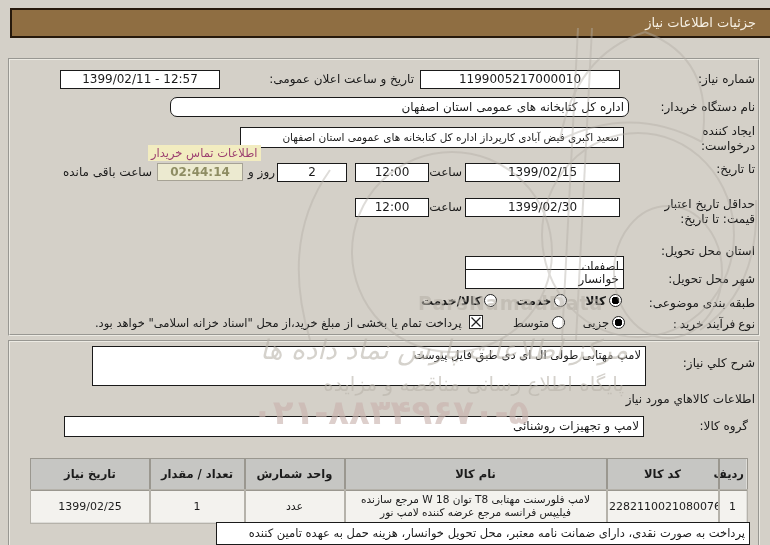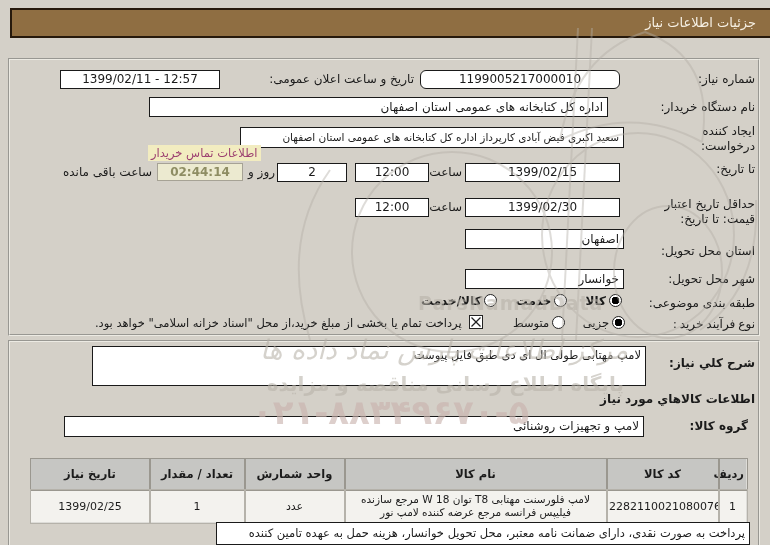--- a/index.html
+++ b/index.html
@@ -17,21 +17,21 @@
     background:#8f6e42;border:2px solid #26190c;
     color:#f6f0e4;line-height:26px;padding-right:28px;
     font-size:13px;
   }
   
   .panel{border:2px groove #eceae3;}
   .panel1{left:8px;top:58px;width:748px;height:274px;}
   .panel2{left:8px;top:340px;width:748px;height:215px;}
   .lbl{color:#1b1b1b;line-height:15px;}
   .lbl2{width:129px;left:626px;text-align:right;}
-  .bold{font-weight:bold;}
+  .bold{font-weight:normal;}
   .box{
     background:#fff;border:1px solid #1a1a1a;height:17px;
     line-height:17px;overflow:hidden;white-space:nowrap;
   }
   .center{text-align:center;}
   .rightpad{padding-right:4px;text-align:right;}
   .ltr{direction:ltr;}
   .small{font-size:10.5px;}
   .link{
     color:#9c4070;background:#f2ecc0;cursor:pointer;
@@ -79,26 +79,26 @@
   .wm-phone{color:#c9b3ae;opacity:.62;font-weight:bold;font-size:34px;letter-spacing:2px;}
 </style>
 </head>
 <body>
 
 <div class="abs titlebar">جزئیات اطلاعات نیاز</div>
 
 <div class="abs panel panel1"></div>
 
 <div class="abs lbl lbl2" style="top:72px;">شماره نیاز:</div>
-<div class="abs box center ltr" style="left:420px;top:70px;width:198px;border-radius:6px;">1199005217000010</div>
+<div class="abs box center ltr" style="left:420px;top:70px;width:198px;">1199005217000010</div>
 <div class="abs lbl" style="left:238px;top:72px;width:176px;text-align:right;">تاریخ و ساعت اعلان عمومی:</div>
 <div class="abs box center ltr" style="left:60px;top:70px;width:158px;">1399/02/11 - 12:57</div>
 
 <div class="abs lbl lbl2" style="top:100px;">نام دستگاه خریدار:</div>
-<div class="abs box rightpad" style="left:149px;top:97px;width:453px;height:18px;line-height:18px;">اداره کل کتابخانه های عمومی استان اصفهان</div>
+<div class="abs box rightpad" style="left:170px;top:97px;width:453px;height:18px;line-height:18px;border-radius:7px;">اداره کل کتابخانه های عمومی استان اصفهان</div>
 
 <div class="abs lbl lbl2" style="top:124px;">
   <div>ایجاد کننده</div>
   <div>درخواست:</div>
 </div>
 <div class="abs box rightpad small" style="left:240px;top:127px;width:378px;height:19px;line-height:19px;">سعید اکبری فیض آبادی کارپرداز اداره کل کتابخانه های عمومی استان اصفهان</div>
 <div class="abs link" style="left:148px;top:129px;margin-top:16px;">اطلاعات تماس خریدار</div>
 
 <div class="abs lbl lbl2" style="top:162px;">
   <div>تا تاریخ:</div>
@@ -113,21 +113,21 @@
 
 <div class="abs lbl lbl2" style="top:197px;">
   <div>حداقل تاریخ اعتبار</div>
   <div>قیمت: تا تاریخ:</div>
 </div>
 <div class="abs box center ltr" style="left:465px;top:198px;width:153px;">1399/02/30</div>
 <div class="abs lbl" style="left:430px;top:200px;width:32px;">ساعت</div>
 <div class="abs box center ltr" style="left:355px;top:198px;width:72px;">12:00</div>
 
 <div class="abs lbl lbl2" style="top:244px;">استان محل تحویل:</div>
-<div class="abs box rightpad" style="left:465px;top:229px;width:153px;height:18px;line-height:18px;">اصفهان</div>
+<div class="abs box rightpad" style="left:465px;top:256px;width:153px;height:18px;line-height:18px;">اصفهان</div>
 <div class="abs lbl lbl2" style="top:272px;">شهر محل تحویل:</div>
 <div class="abs box rightpad" style="left:465px;top:269px;width:153px;height:18px;line-height:18px;">خوانسار</div>
 
 <div class="abs lbl lbl2" style="top:296px;">طبقه بندی موضوعی:</div>
 <div class="abs optrow" style="left:360px;top:294px;width:262px;text-align:right;font-weight:bold;">
   <span class="radio on"></span><span class="optlabel">کالا</span>
   <span class="radio"></span><span class="optlabel">خدمت</span>
   <span class="radio"></span><span class="optlabel">کالا/خدمت</span>
 </div>
 

